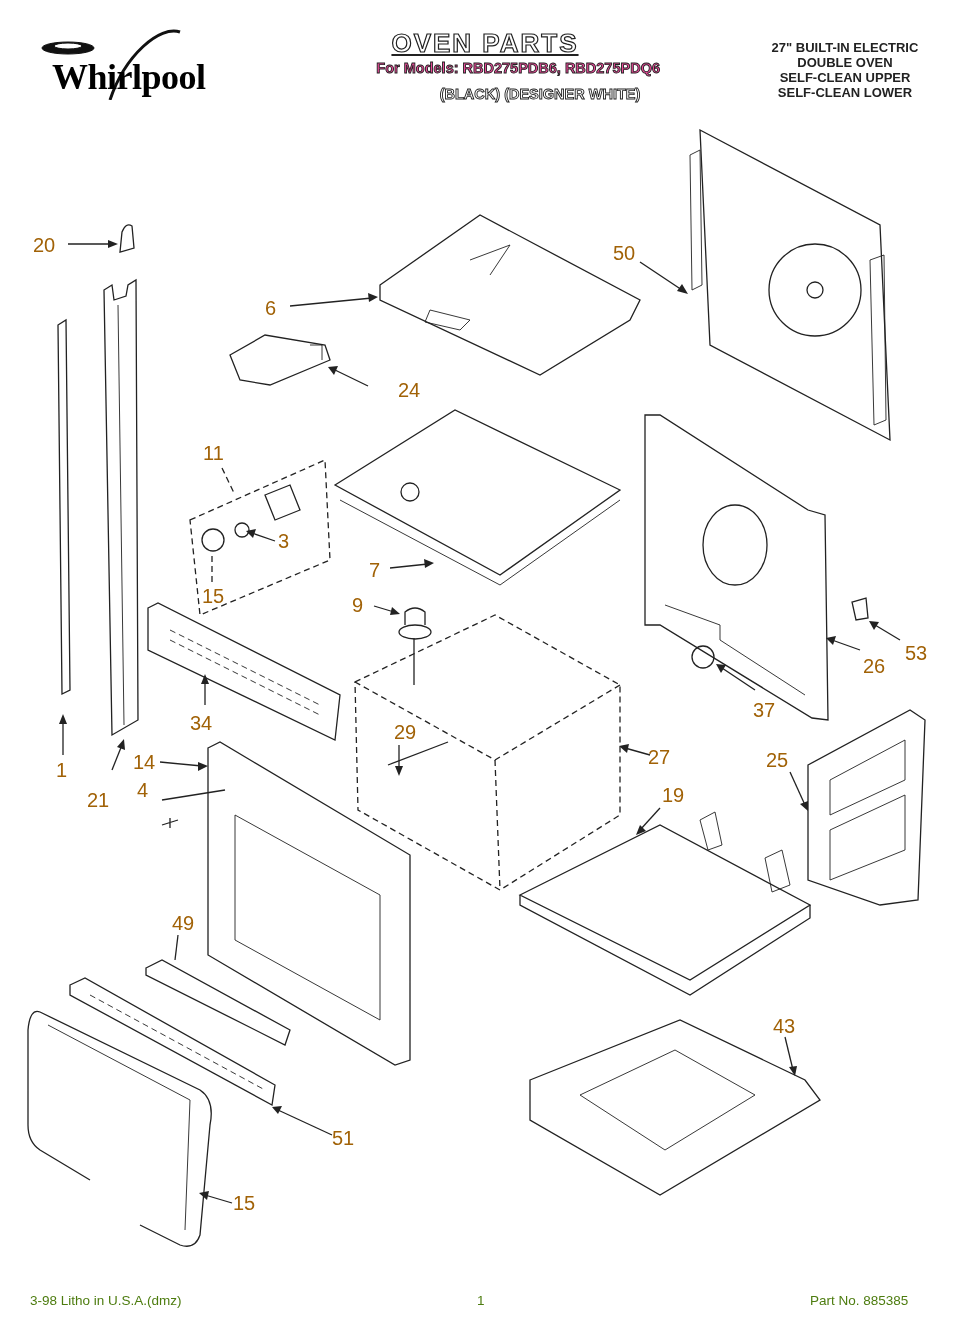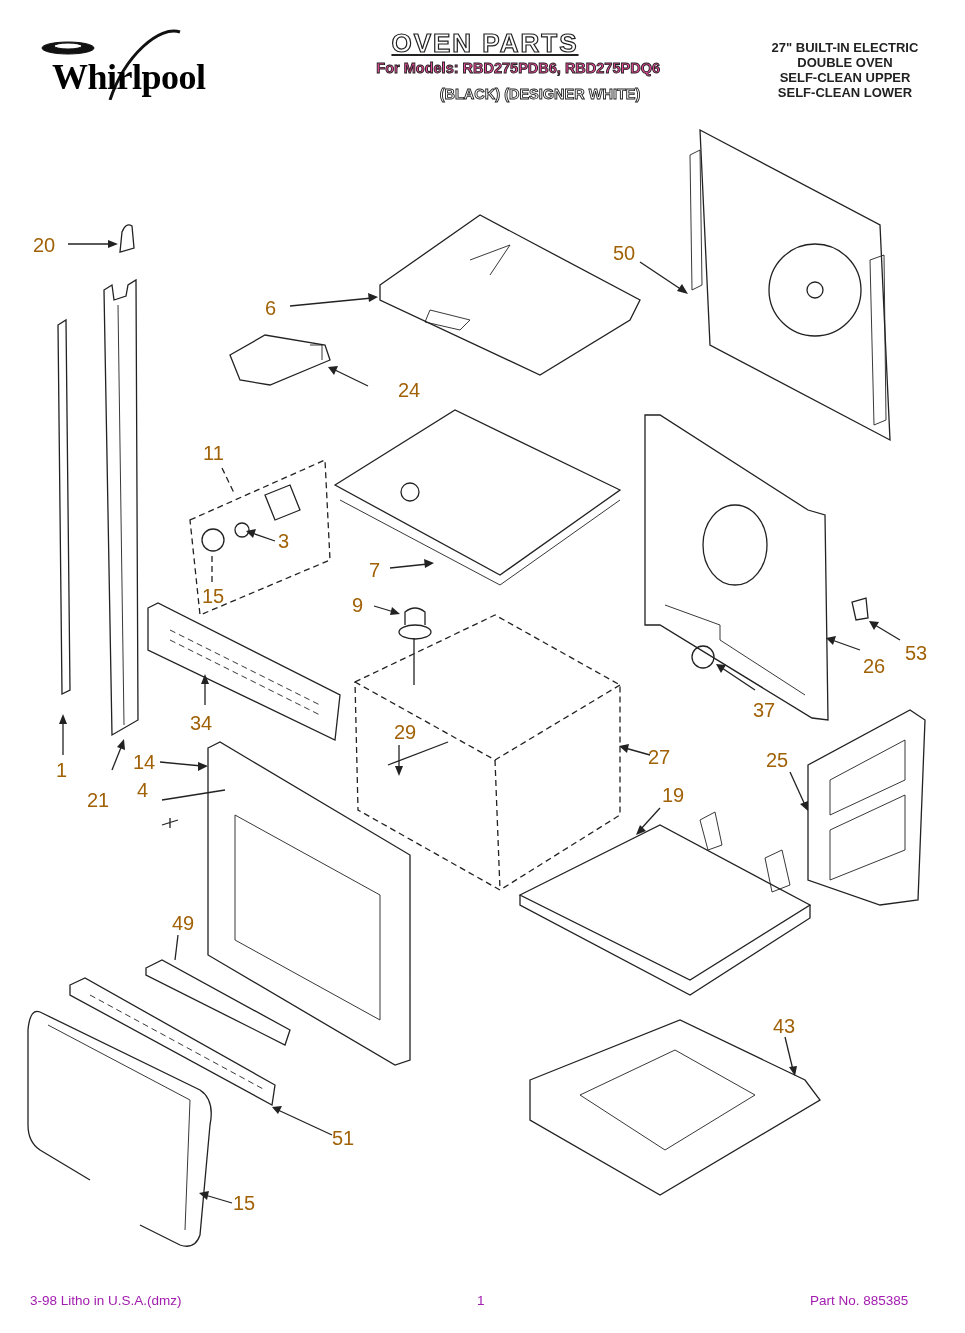--- a/index.html
+++ b/index.html
@@ -5,21 +5,21 @@
   html,body{margin:0;padding:0;background:#fff;}
   body{width:965px;height:1333px;position:relative;overflow:hidden;font-family:"Liberation Sans",sans-serif;color:#111;}
   .abs{position:absolute;}
   .logo{left:30px;top:20px;width:175px;height:80px;}
   .logo-word{position:absolute;left:22px;top:36px;font-family:"Liberation Serif",serif;font-weight:bold;font-size:36px;letter-spacing:-0.5px;color:#000;}
   .title{left:300px;top:28px;width:370px;text-align:center;font-size:26px;letter-spacing:2px;color:#fff;-webkit-text-stroke:1.2px #222;font-weight:bold;text-decoration:underline;}
   .models{left:300px;top:60px;width:360px;text-align:right;font-size:14.5px;font-weight:bold;color:#ec4899;-webkit-text-stroke:0.9px #222;white-space:nowrap;}
   .variants{left:410px;top:86px;width:260px;text-align:center;font-size:14.5px;font-weight:bold;color:#fff;-webkit-text-stroke:0.9px #222;white-space:nowrap;}
   .desc{left:745px;top:40px;width:200px;text-align:center;font-size:13px;line-height:15px;color:#222;font-weight:bold;}
   .desc div{white-space:nowrap;}
-  .footer{top:1293px;font-size:13.5px;color:#a21caf;}
+  .footer{top:1293px;font-size:13.5px;color:#4d7c0f;}
   .callout{position:absolute;font-size:20px;color:#a16207;line-height:1;}
   svg.dg{position:absolute;left:0;top:0;}
   svg.dg *{fill:none;stroke:#222;stroke-width:1.3;}
   svg.dg .thin{stroke-width:0.9;}
   svg.dg .dash{stroke-dasharray:6 4;}
   svg.dg .arrowhead{fill:#222;stroke:none;}
 </style>
 </head>
 <body>
 

